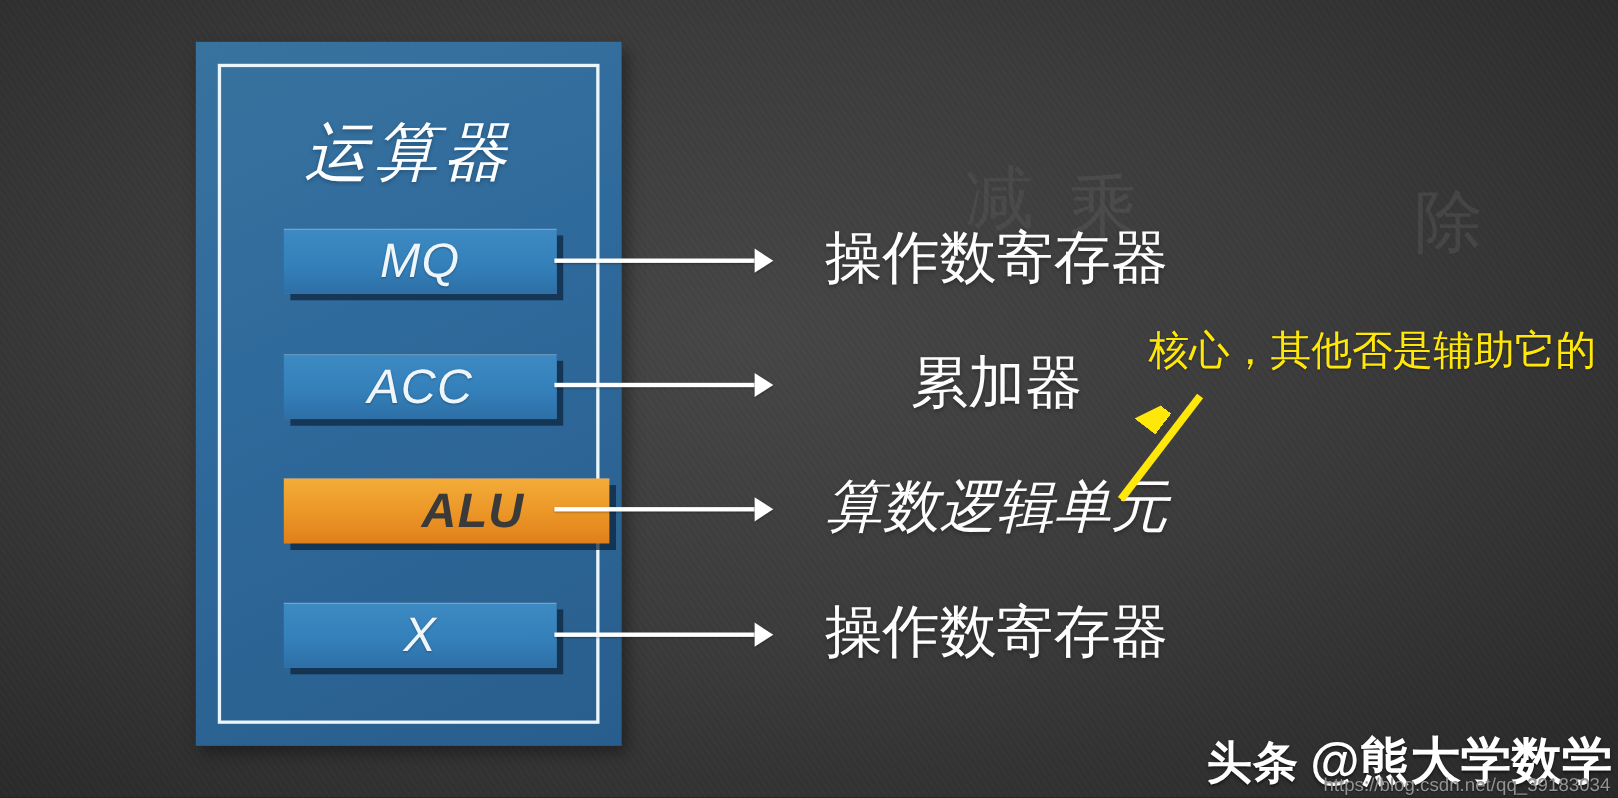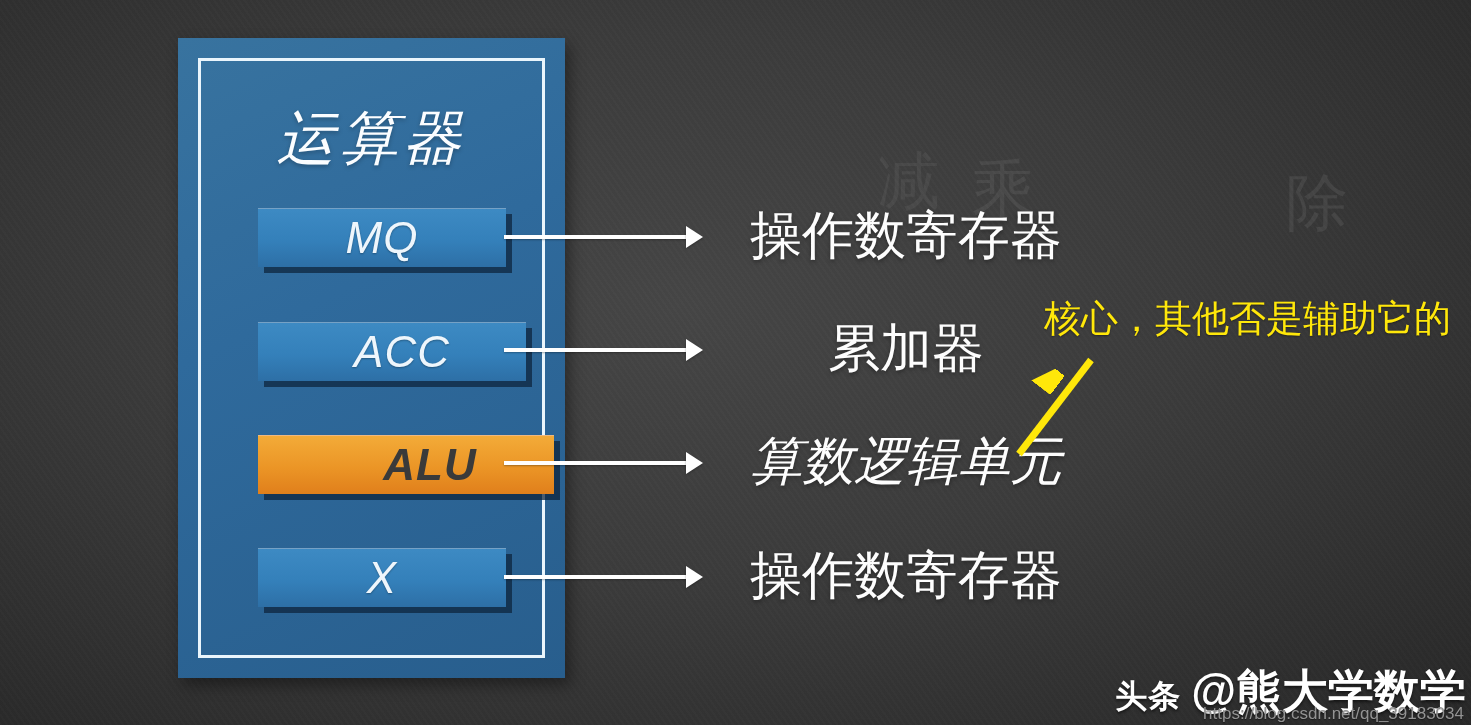--- a/index.html
+++ b/index.html
@@ -45,21 +45,21 @@
     color:#eef6fc;border-top:1px solid rgba(255,255,255,.35);
     box-shadow:6px 6px 0 rgba(13,34,58,.72);
     text-shadow:0 1px 2px rgba(0,0,0,.3);
   }
   .reg-btn.orange{
     background:linear-gradient(180deg,#f3ab38 0%,#eb9526 55%,#e07f1b 100%);
     color:#3a3a3a;font-weight:700;
     border-top:1px solid rgba(255,255,255,.45);
     box-shadow:6px 6px 0 rgba(13,34,58,.72);
   }
-  .btn-mq{top:170px;} .btn-acc{top:284px;padding-left:20px;} .btn-alu{top:397px;padding-left:48px;} .btn-x{top:510px;}
+  .btn-mq{top:170px;} .btn-acc{top:284px;} .btn-alu{top:397px;padding-left:48px;} .btn-x{top:510px;}
 
   
   .arrow-line{position:absolute;left:504px;width:182px;height:4px;background:#ffffff;
     box-shadow:0 1px 2px rgba(0,0,0,.3);}
   .arrow-head{position:absolute;left:686px;width:0;height:0;
     border-left:17px solid #ffffff;border-top:11px solid transparent;border-bottom:11px solid transparent;
     filter:drop-shadow(0 1px 1px rgba(0,0,0,.3));}
   .row-label{position:absolute;left:700px;width:412px;text-align:center;
     font-size:52px;color:#fdfdfd;font-weight:400;line-height:1.15;
     text-shadow:0 2px 4px rgba(0,0,0,.35);}
@@ -72,21 +72,21 @@
   .note-text{
     position:absolute;left:1044px;top:294px;white-space:nowrap;
     font-size:37px;font-weight:400;color:#ffe70a;
     text-shadow:0 1px 2px rgba(0,0,0,.4);
   }
   .note-arrow{position:absolute;left:1003px;top:344px;}
 
   
   .watermark{position:absolute;right:5px;bottom:3px;text-align:right;line-height:1;}
   .wm-line1{color:#ffffff;text-shadow:0 2px 3px rgba(0,0,0,.55);white-space:nowrap;}
-  .wm-platform{font-size:32px;font-weight:900;letter-spacing:1px;}
+  .wm-platform{font-size:41px;font-weight:900;letter-spacing:1px;}
   .wm-account{font-size:46px;font-weight:600;margin-left:10px;}
   .wm-url{font-size:17px;color:#939393;margin-top:-9px;margin-right:2px;
     text-shadow:0 1px 1px rgba(0,0,0,.4);}
 </style>
 </head>
 <body>
 
 <div class="stage">
 
   <span class="ghost g0">减</span>

